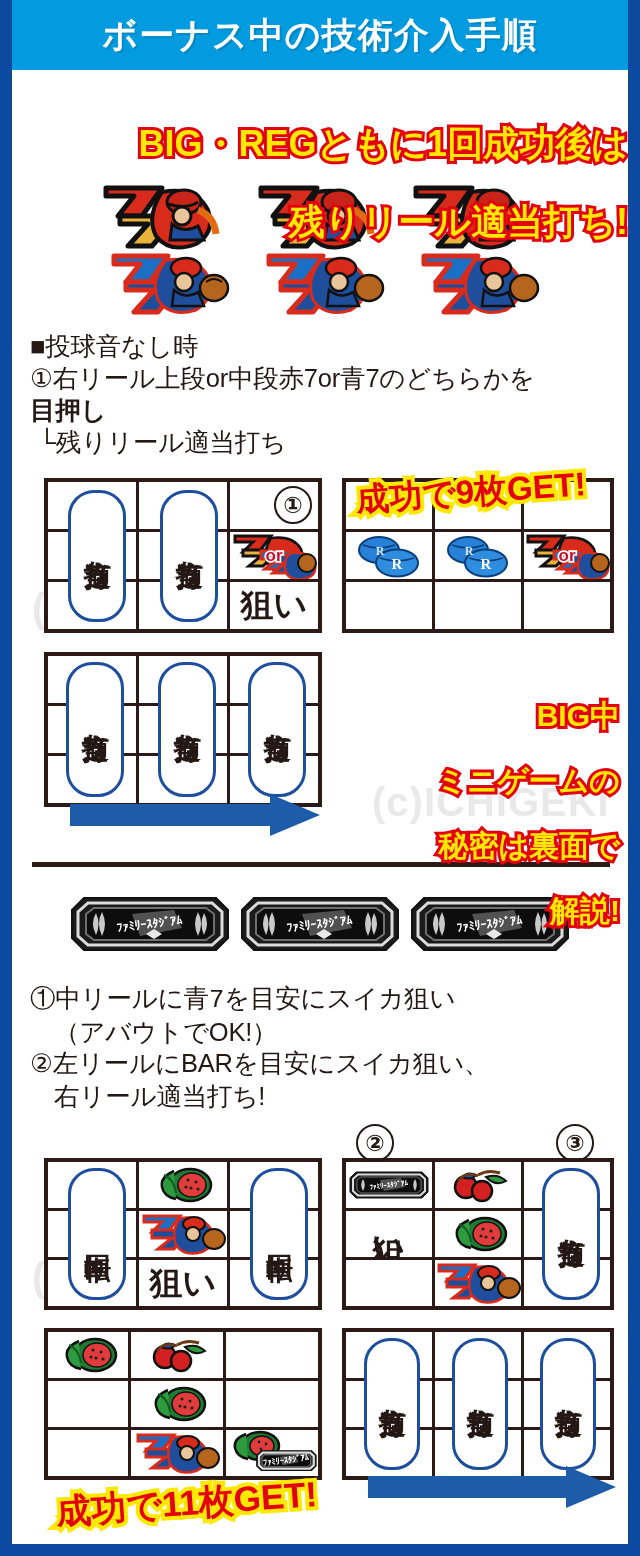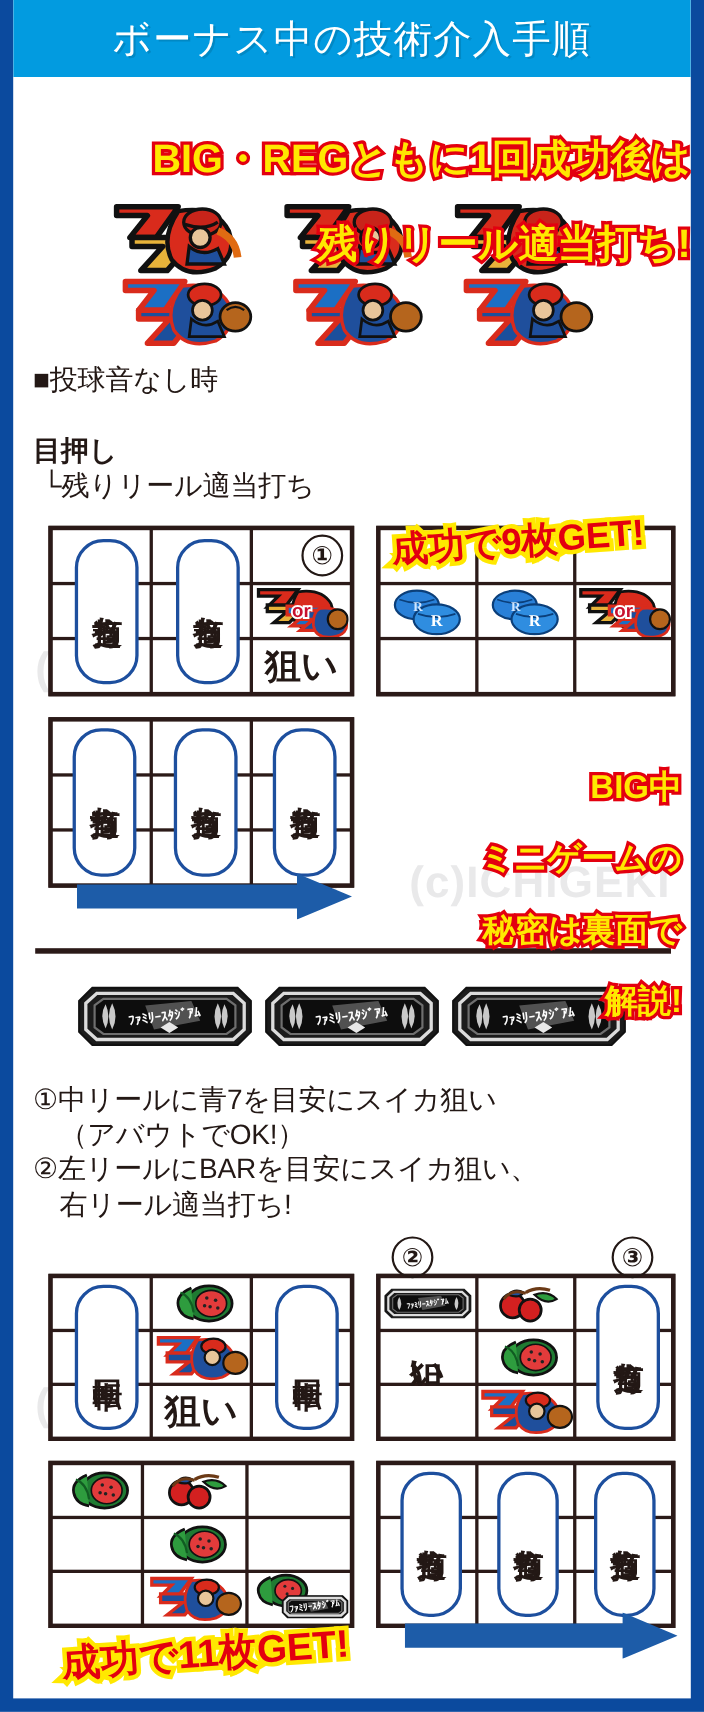--- a/index.html
+++ b/index.html
@@ -25,21 +25,21 @@
   }
   
   .header{
     position:absolute;left:0;top:0;width:616px;height:70px;
     background:#029be0;
     display:flex;align-items:center;justify-content:center;
   }
   .header-title{
     color:#fff;
     font-size:35px;
-    font-weight:normal;
+    font-weight:bold;
     letter-spacing:1px;
     -webkit-text-stroke:0px;
     text-shadow:2px 2px 0 rgba(0,0,0,.12);
     white-space:nowrap;
   }
   
   .wm{
     position:absolute;
     color:#e9e9ea;
     font-size:40px;
@@ -241,20 +241,21 @@
         <path d="M56 8 q30 -4 42 16 q8 22 -12 34 q-26 8 -38 -10 q-8 -20 8 -40 Z" fill="#1f4f9c" stroke="#d92b1c" stroke-width="3"></path>
         <ellipse cx="76" cy="16" rx="15" ry="10" fill="#d92b1c" stroke="#111" stroke-width="2.5"></ellipse>
         <circle cx="74" cy="30" r="9" fill="#e8c59a" stroke="#111" stroke-width="2.5"></circle>
         <path d="M64 38 q12 10 24 2 l6 14 h-32 Z" fill="#1f4f9c" stroke="#111" stroke-width="2.5"></path>
         <ellipse cx="104" cy="36" rx="14" ry="13" fill="#b5651d" stroke="#111" stroke-width="2.5"></ellipse>
       </svg>
     </div>
   </div>
 
   <div class="btext" style="left:18px;top:332px;width:600px;">■投球音なし時</div>
+  <div class="btext" style="left:18px;top:364px;width:600px;">①右リール上段or中段赤7or青7のどちらかを</div>
   <div class="btext" style="left:18px;top:396px;width:600px;font-weight:bold;">目押し</div>
   <div class="btext" style="left:26px;top:428px;width:600px;">└残りリール適当打ち</div>
 
   <div class="marker" style="left:262px;top:486px;">
     <span class="circ">①</span>
   </div>
   <div class="grid" style="left:32px;top:478px;width:278px;height:155px;">
     <div class="cell"></div>
     <div class="cell"></div>
     <div class="cell"></div>
@@ -406,21 +407,21 @@
           <path d="M134 17 q6 10 0 22 q-5 -11 0 -22 Z"></path>
           <path d="M128 16 q6 11 0 24 q-6 -12 0 -24 Z"></path>
         </g>
         <path d="M62 18 L104 14 L112 32 L70 40 Z" fill="#5e5e5e" opacity="0.85"></path>
         <path d="M76 38 l8 -5 l8 5 l-8 5 Z" fill="#e8e8e8"></path>
         <text x="80" y="32" font-family="Liberation Sans, sans-serif" font-size="12" font-weight="bold" fill="#ffffff" text-anchor="middle" transform="rotate(-7 80 32)">ﾌｧﾐﾘｰｽﾀｼﾞｱﾑ</text>
       </svg>
     </div>
   </div>
 
-  <div class="btext" style="left:18px;top:986px;width:600px;">①中リールに青7を目安にスイカ狙い</div>
+  <div class="btext" style="left:18px;top:986px;width:600px;font-family:Liberation Mono, monospace;">①中リールに青7を目安にスイカ狙い</div>
   <div class="btext" style="left:42px;top:1018px;width:600px;">（アバウトでOK!）</div>
   <div class="btext" style="left:18px;top:1049px;width:600px;">②左リールにBARを目安にスイカ狙い、</div>
   <div class="btext" style="left:42px;top:1082px;width:600px;">右リール適当打ち!</div>
 
   <div class="marker" style="left:344px;top:1124px;">
     <span class="circ">②</span>
   </div>
   <div class="marker" style="left:544px;top:1124px;">
     <span class="circ">③</span>
   </div>

